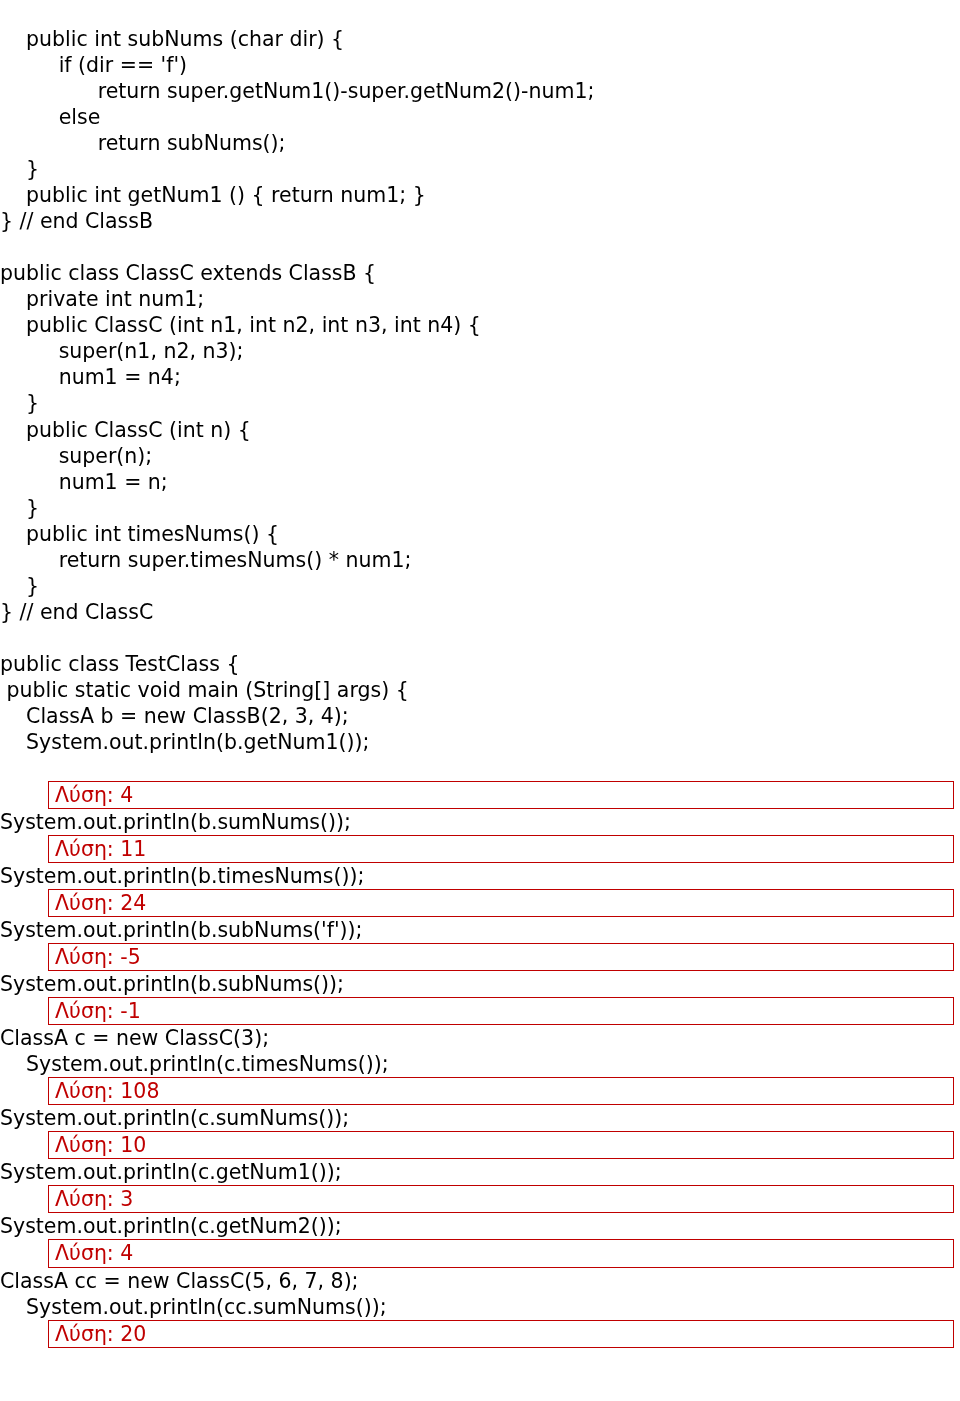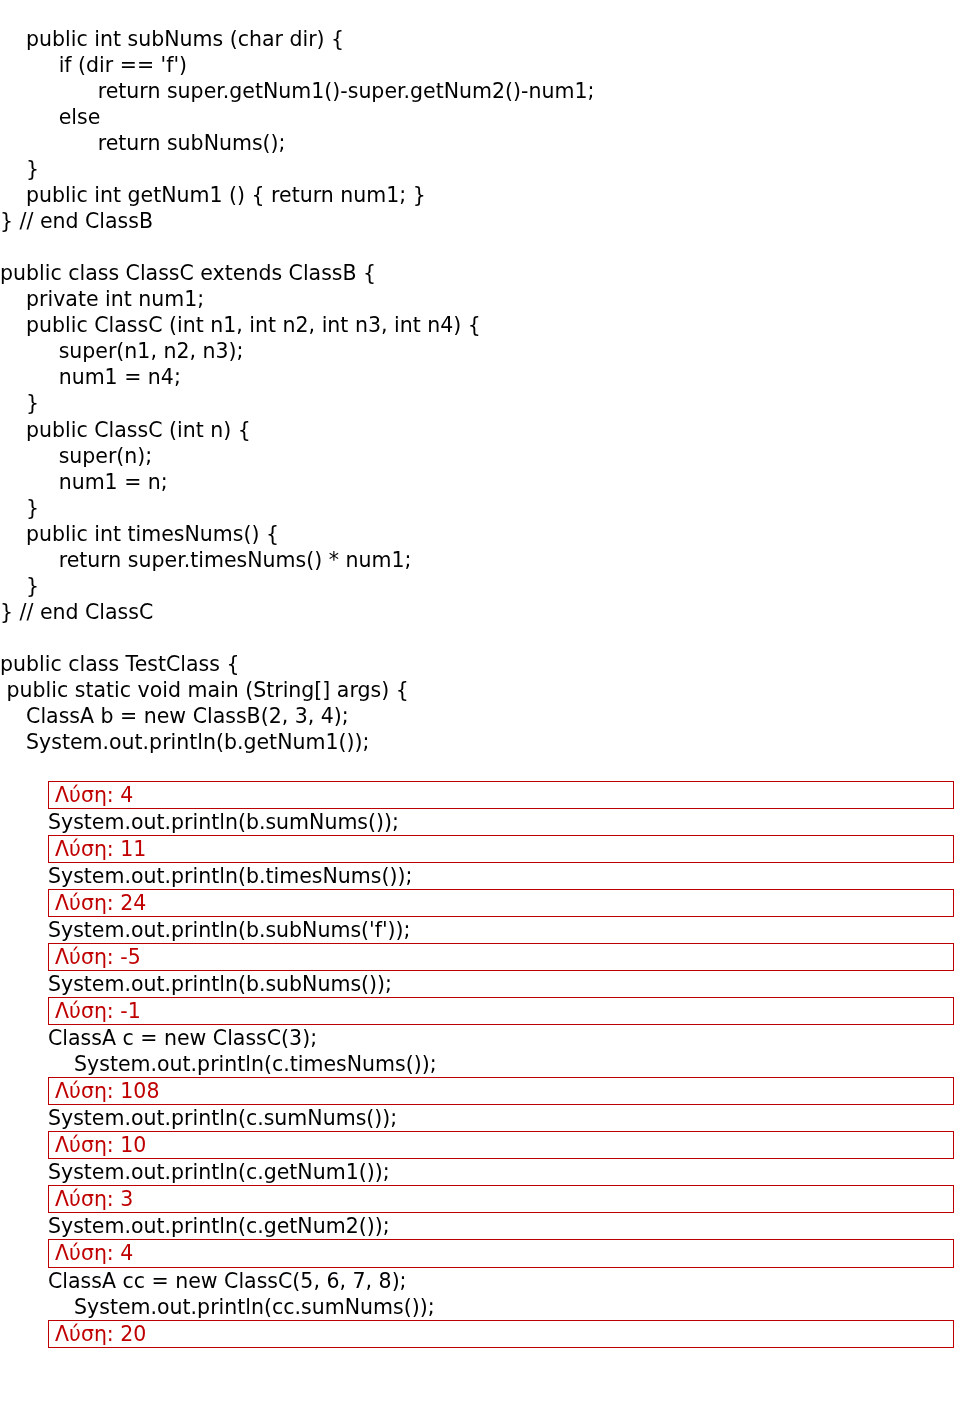--- a/index.html
+++ b/index.html
@@ -20,21 +20,20 @@
     display: block;
   }
   .answer-box {
     border: 1.5px solid #c00000;
     color: #c00000;
     margin: 0 6px 0 48px;
     padding: 0px 6px 0px 6px;
     font-family: inherit;
   }
   .indent-code {
-    padding-left: 48px;
   }
 </style>
 </head>
 <body>
 
 <div class="page">
 <div id="cb1"><span class="code-line">    public int subNums (char dir) {</span><span class="code-line">         if (dir == 'f')</span><span class="code-line">               return super.getNum1()-super.getNum2()-num1;</span><span class="code-line">         else</span><span class="code-line">               return subNums();</span><span class="code-line">    }</span><span class="code-line">    public int getNum1 () { return num1; }</span><span class="code-line">} // end ClassB</span><span class="code-line">&nbsp;</span><span class="code-line">public class ClassC extends ClassB {</span><span class="code-line">    private int num1;</span><span class="code-line">    public ClassC (int n1, int n2, int n3, int n4) {</span><span class="code-line">         super(n1, n2, n3);</span><span class="code-line">         num1 = n4;</span><span class="code-line">    }</span><span class="code-line">    public ClassC (int n) {</span><span class="code-line">         super(n);</span><span class="code-line">         num1 = n;</span><span class="code-line">    }</span><span class="code-line">    public int timesNums() {</span><span class="code-line">         return super.timesNums() * num1;</span><span class="code-line">    }</span><span class="code-line">} // end ClassC</span><span class="code-line">&nbsp;</span><span class="code-line">public class TestClass {</span><span class="code-line"> public static void main (String[] args) {</span><span class="code-line">    ClassA b = new ClassB(2, 3, 4);</span><span class="code-line">    System.out.println(b.getNum1());</span></div>
 <div id="ansSection"><div class="answer-box">Λύση: 4</div><span class="code-line indent-code">System.out.println(b.sumNums());</span><div class="answer-box">Λύση: 11</div><span class="code-line indent-code">System.out.println(b.timesNums());</span><div class="answer-box">Λύση: 24</div><span class="code-line indent-code">System.out.println(b.subNums('f'));</span><div class="answer-box">Λύση: -5</div><span class="code-line indent-code">System.out.println(b.subNums());</span><div class="answer-box">Λύση: -1</div><span class="code-line indent-code">ClassA c = new ClassC(3);</span><span class="code-line indent-code">    System.out.println(c.timesNums());</span><div class="answer-box">Λύση: 108</div><span class="code-line indent-code">System.out.println(c.sumNums());</span><div class="answer-box">Λύση: 10</div><span class="code-line indent-code">System.out.println(c.getNum1());</span><div class="answer-box">Λύση: 3</div><span class="code-line indent-code">System.out.println(c.getNum2());</span><div class="answer-box">Λύση: 4</div><span class="code-line indent-code">ClassA cc = new ClassC(5, 6, 7, 8);</span><span class="code-line indent-code">    System.out.println(cc.sumNums());</span><div class="answer-box">Λύση: 20</div></div>
 <div id="cb2"><span class="code-line">&nbsp;</span><span class="code-line"> } // end main</span></div>
 </div>

